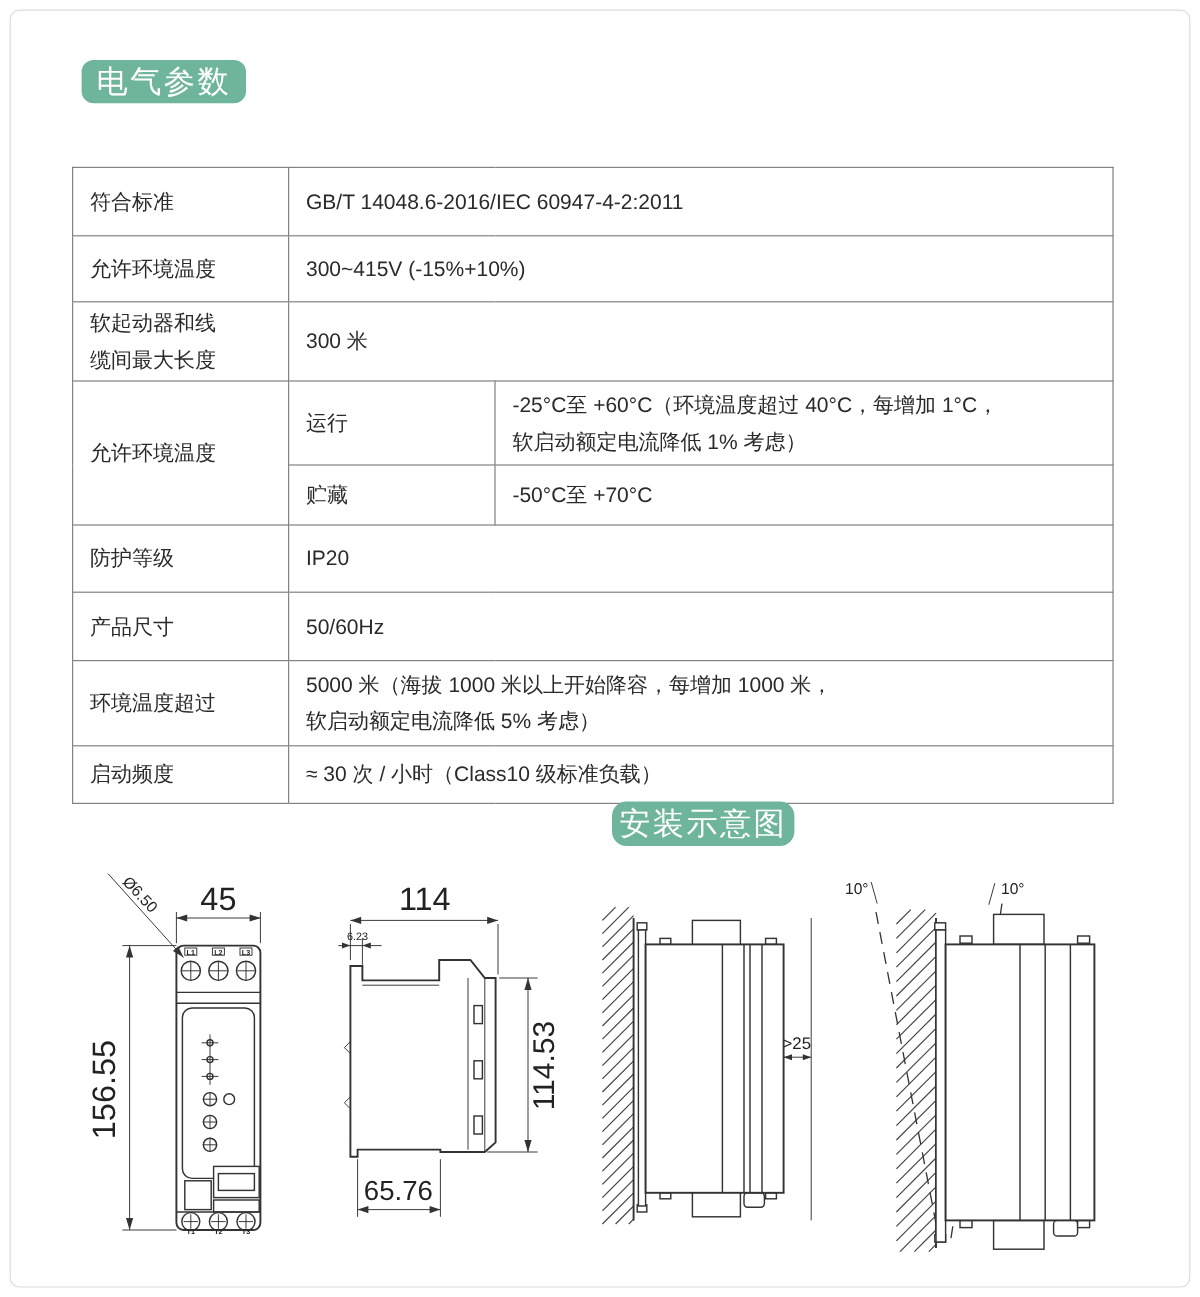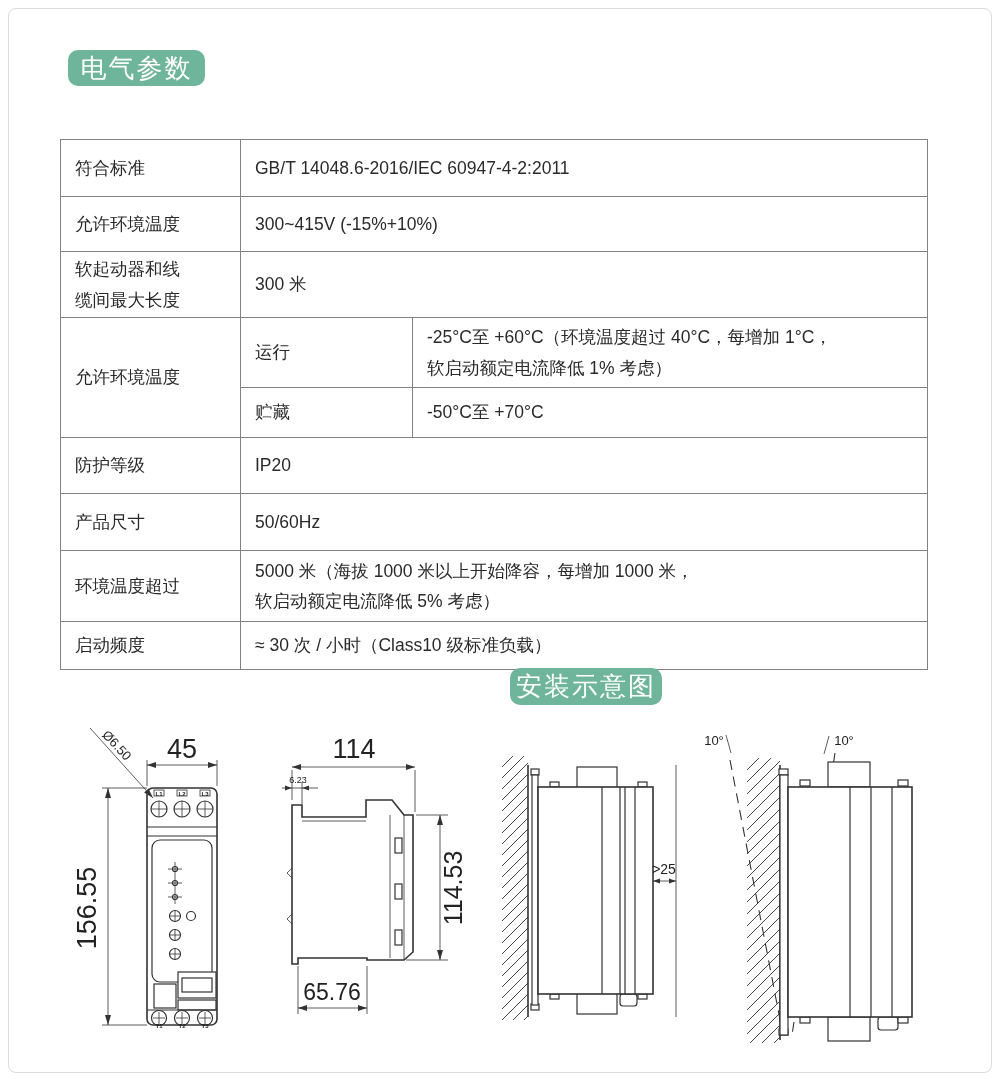--- a/index.html
+++ b/index.html
@@ -4,21 +4,21 @@
 <style>
   html,body{margin:0;padding:0;background:#fff;}
   .page{position:relative;width:1000px;height:1081px;background:#ffffff;overflow:hidden;
         font-family:"Liberation Sans","DejaVu Sans",sans-serif;color:#2a2a2a;}
   .frame{position:absolute;inset:8px;border:1px solid #dcdcdc;border-radius:8px;pointer-events:none;}
   .badge{position:absolute;background:#6FB59B;color:#fff;border-radius:10px;
          display:flex;align-items:center;justify-content:center;
          font-size:26px;letter-spacing:2px;}
   #badge-electrical{left:68px;top:50px;width:137px;height:36px;}
   #badge-dimensions{left:68px;top:653px;width:137px;height:37px;}
-  #badge-installation{left:510px;top:668px;width:152px;height:37px;}
+  #badge-installation{left:510px;top:668px;width:152px;height:37px;border-radius:12px;}
 
   table.spec{position:absolute;left:60px;top:103px;width:867px;border-collapse:collapse;table-layout:fixed;margin-top:36px;}
   table.spec td{border:1px solid #828282;font-size:17.5px;line-height:1.75;
                 vertical-align:middle;padding:2px 6px 2px 14px;color:#2a2a2a;}
   .pre{white-space:pre-line;}
   .h57{height:57px}.h55{height:55px}.h70{height:70px}.h50{height:50px}
   .h56{height:56px}.h71{height:71px}.h48{height:48px}
 
   .dwg{position:absolute;}
   .dwg line,.dwg path,.dwg rect,.dwg circle,.dwg polyline{stroke:#333;fill:none;stroke-width:1.2;}

